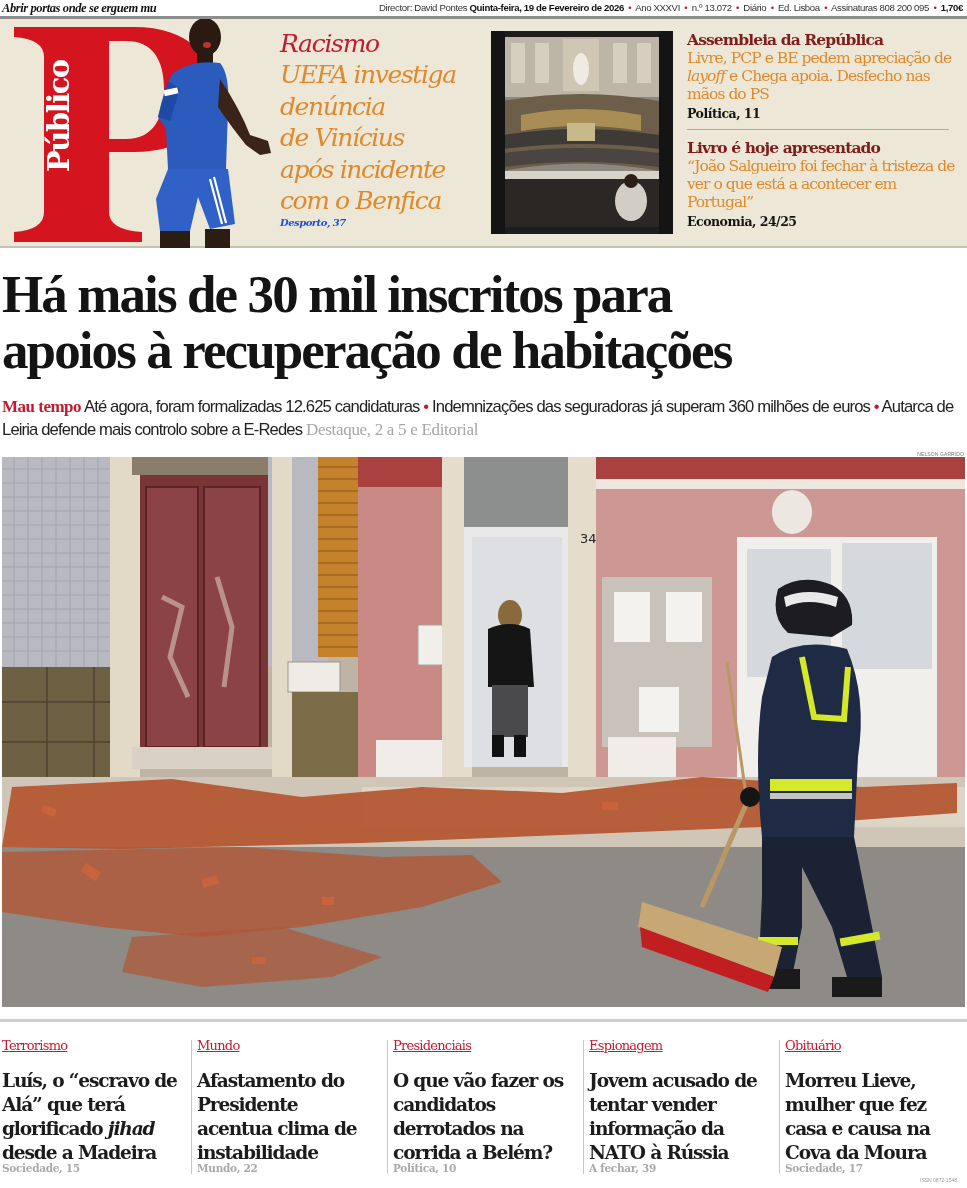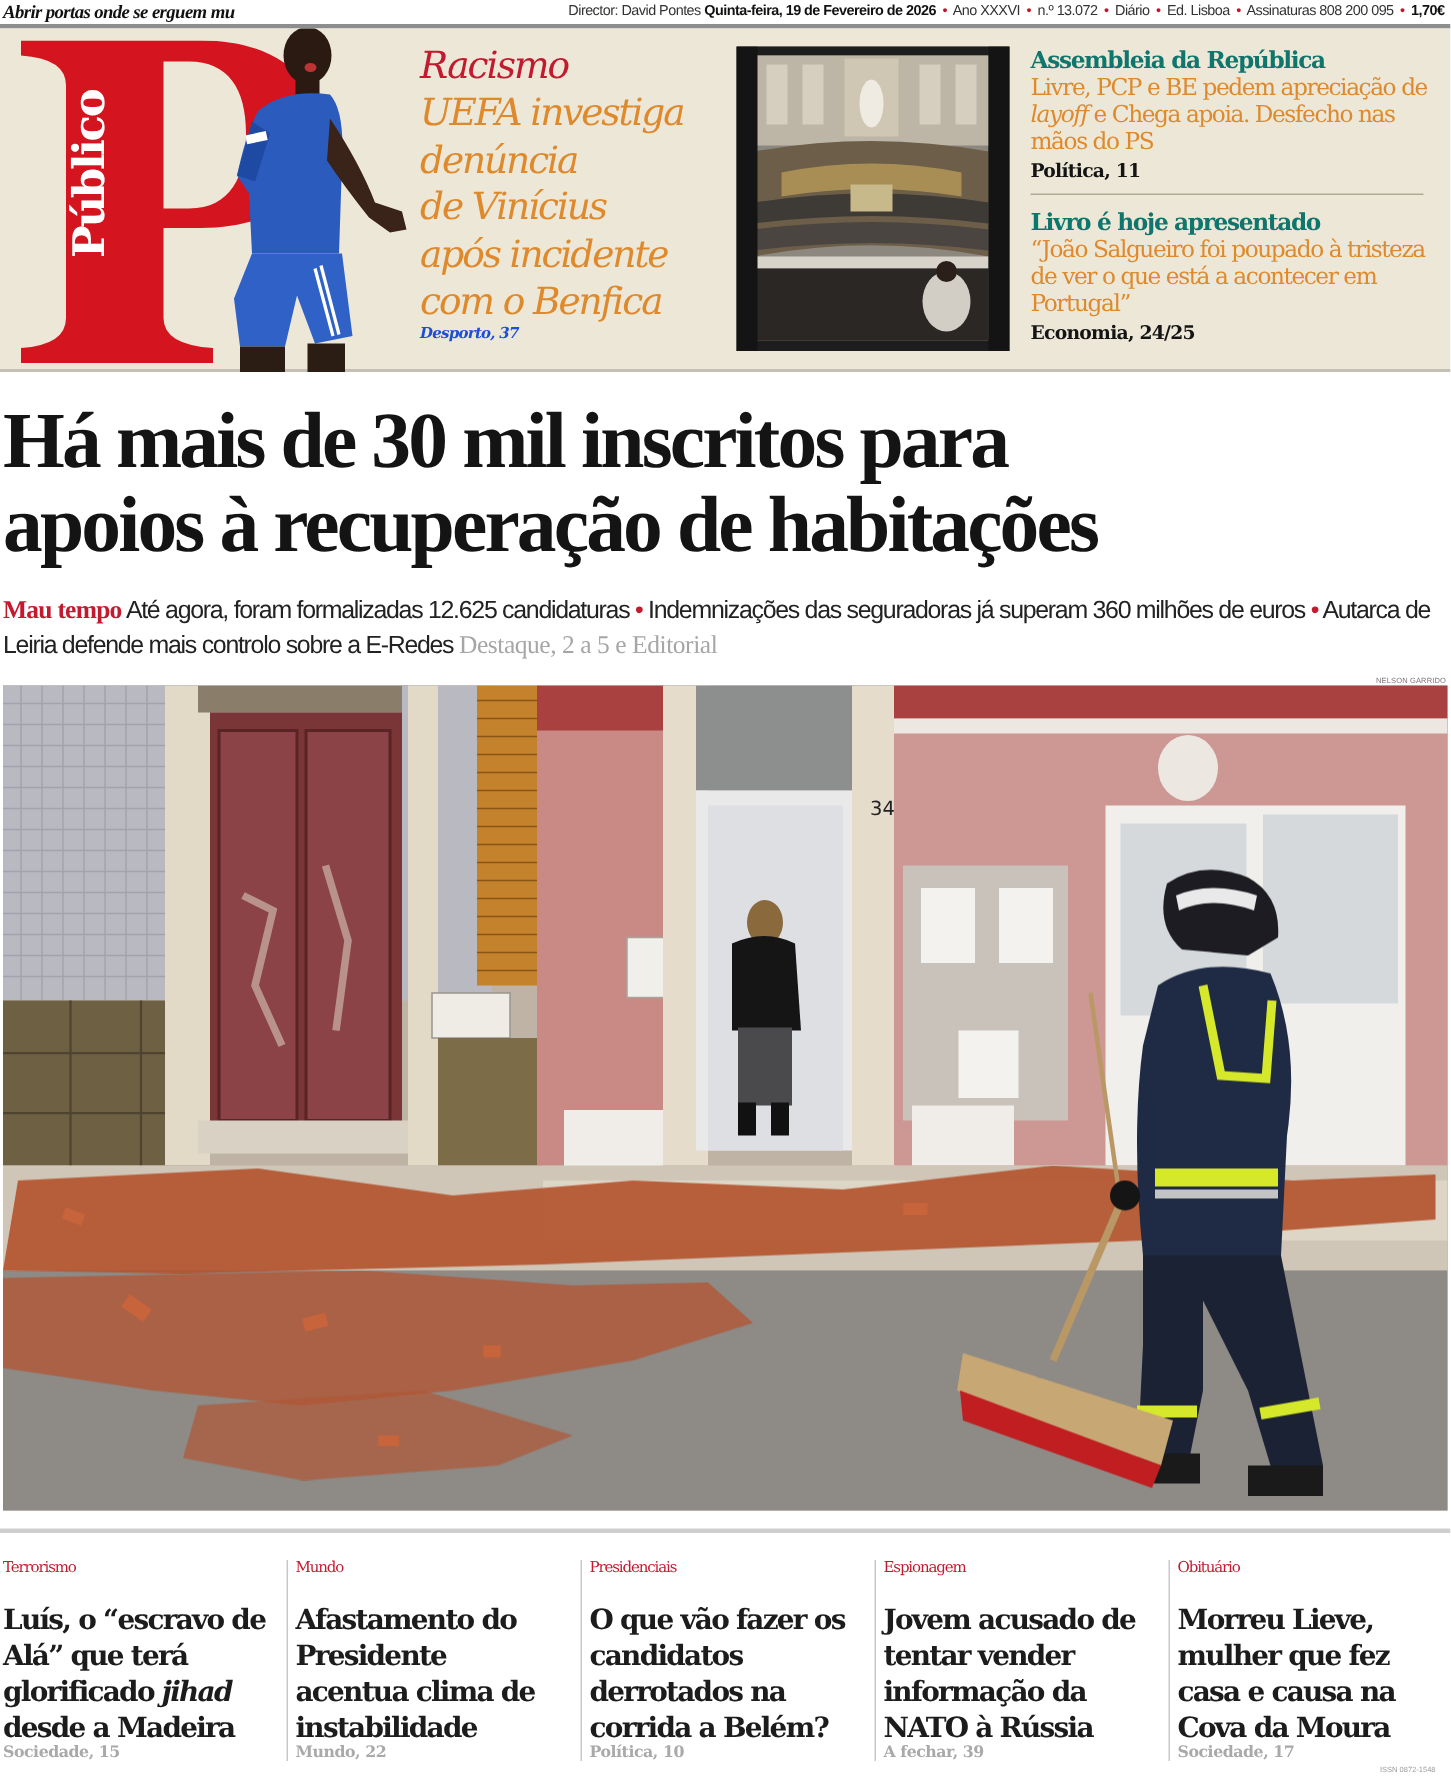--- a/index.html
+++ b/index.html
@@ -21,21 +21,21 @@
   .player { position: absolute; left: 150px; top: 0; width: 125px; height: 229px; }
 
   .lead-story { position: absolute; left: 280px; top: 10px; width: 210px; font-style: italic; }
   .kicker-lg { font-family: "DejaVu Serif", serif; font-size: 25px; color: #c21a2e; letter-spacing: -1.3px; line-height: 30px; }
   .lead-head { font-family: "DejaVu Serif", serif; font-size: 25px; color: #de8a2c; letter-spacing: -1.4px; line-height: 31.5px; }
   .section-ref { font-family: "DejaVu Serif", serif; font-weight: bold; font-size: 10px; color: #1d4ed8; letter-spacing: -0.5px; margin-top: 0px; }
 
   .parliament-photo { position: absolute; left: 491px; top: 12px; width: 182px; height: 203px; background: #2c2c2c; overflow: hidden; }
 
   .right-stories { position: absolute; left: 687px; top: 12px; width: 272px; }
-  .rs-kicker { font-family: "DejaVu Serif", serif; font-weight: bold; font-size: 15.5px; color: #0f766e; letter-spacing: -0.9px; line-height: 18px; }
+  .rs-kicker { font-family: "DejaVu Serif", serif; font-weight: bold; font-size: 15.5px; color: #7f1d1d; letter-spacing: -0.9px; line-height: 18px; }
   .rs-head { font-family: "DejaVu Serif", serif; font-weight: normal; font-size: 15.5px; color: #de8a2c; letter-spacing: -0.95px; line-height: 18px; }
   .rs-head i { font-style: italic; }
   .rs-ref { font-family: "DejaVu Serif", serif; font-weight: bold; font-size: 12.5px; color: #141414; letter-spacing: -0.5px; margin-top: 3px; }
   .rs-divider { width: 262px; height: 1px; background: #b2aa98; margin: 8px 0 9px 0; }
 
   
   .main-headline { position: absolute; left: 2px; top: 266px; width: 965px; font-family: "Liberation Serif", serif; font-weight: bold; font-size: 53px; line-height: 56px; letter-spacing: -1.9px; color: #141414; }
 
   .deck { position: absolute; left: 2px; top: 395px; width: 965px; font-family: "Liberation Sans", sans-serif; font-size: 16.6px; line-height: 23px; letter-spacing: -0.85px; color: #222; }
   .deck .dk-kicker { color: #c21a2e; font-family: "Liberation Serif", serif; font-weight: bold; font-size: 17px; letter-spacing: -0.5px; }
@@ -46,21 +46,21 @@
 
   
   .main-photo { position: absolute; left: 2px; top: 457px; width: 963px; height: 550px; overflow: hidden; background: #8f8a84; }
 
   .bottom-rule { position: absolute; left: 0; top: 1019px; width: 967px; height: 3px; background: #cfcfcf; }
 
   
   .teasers { position: absolute; left: 0; top: 1036px; width: 967px; height: 140px; }
   .teaser { position: absolute; top: 0; height: 140px; }
   .teaser .t-sep { position: absolute; left: -6px; top: 4px; width: 1px; height: 134px; background: #c8c8c8; }
-  .t-kicker { font-family: "DejaVu Serif", serif; font-size: 10px; color: #c21a2e; letter-spacing: -0.75px; line-height: 20px; }
+  .t-kicker { font-family: "DejaVu Serif", serif; font-size: 13px; color: #c21a2e; letter-spacing: -0.75px; line-height: 20px; text-decoration: underline; }
   .t-head { font-family: "DejaVu Serif", serif; font-weight: bold; font-size: 18.6px; line-height: 24px; letter-spacing: -1.15px; color: #1c1c1c; margin-top: 13px; }
   .t-head i { font-style: italic; }
   .t-ref { position: absolute; top: 126px; font-family: "DejaVu Serif", serif; font-weight: bold; font-size: 10.5px; color: #a9a9a9; letter-spacing: -0.3px; }
   .issn { position: absolute; right: 10px; top: 1177px; font-family: "Liberation Sans", sans-serif; font-size: 5px; color: #999; }
 </style>
 </head>
 <body>
 
 <div class="topstrip">
   <div class="motto">Abrir portas onde se erguem mu</div>
@@ -144,21 +144,21 @@
 
   <div class="right-stories">
     <div>
       <div class="rs-kicker">Assembleia da República</div>
       <div class="rs-head"><span>Livre, PCP e BE pedem apreciação de </span><i>layoff</i><span> e Chega apoia. Desfecho nas mãos do PS</span></div>
       <div class="rs-ref">Política, 11</div>
     </div>
     <div class="rs-divider"></div>
     <div>
       <div class="rs-kicker">Livro é hoje apresentado</div>
-      <div class="rs-head">“João Salgueiro foi poupado à tristeza de ver o que está a acontecer em Portugal”</div>
+      <div class="rs-head">“João Salgueiro foi fechar à tristeza de ver o que está a acontecer em Portugal”</div>
       <div class="rs-ref">Economia, 24/25</div>
     </div>
   </div>
 </div>
 
 <div class="main-headline">
   <div>Há mais de 30 mil inscritos para</div>
   <div>apoios à recuperação de habitações</div>
 </div>
 

